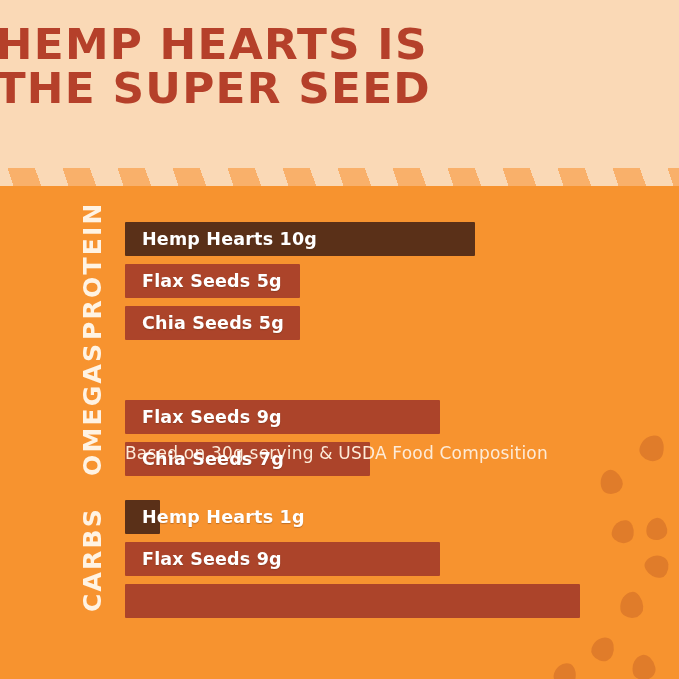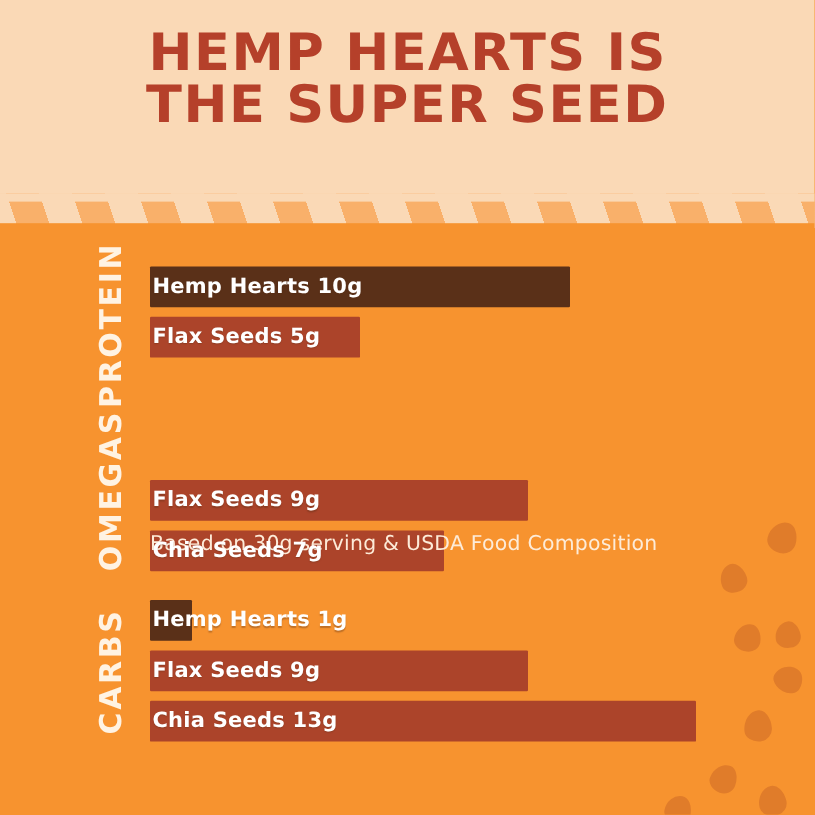--- a/index.html
+++ b/index.html
@@ -7,21 +7,21 @@
     width:679px;height:679px;overflow:hidden;
     font-family:"Liberation Sans","DejaVu Sans",sans-serif;
     background:#F7932F;
   }
   #infographic{position:relative;width:679px;height:679px;overflow:hidden;background:#F7932F;}
 
   
   .header{
     position:absolute;left:0;top:0;width:679px;height:161px;
     background:#FAD9B6;
-    display:flex;flex-direction:column;align-items:center;justify-content:flex-start;
+    display:flex;flex-direction:column;align-items:flex-start;justify-content:flex-start;
     padding-top:22px;box-sizing:border-box;
   }
   .title-line{
     color:#B5402A;
     font-weight:bold;
     font-size:43px;
     line-height:44px;
     letter-spacing:1.2px;
     text-transform:uppercase;
     font-family:"DejaVu Sans","Liberation Sans",sans-serif;
@@ -89,21 +89,21 @@
     border-radius:1px;
   }
   .bar .bar-text{
     position:relative;
     z-index:2;
     color:#FFFFFF;
     font-weight:bold;
     font-size:17.5px;
     letter-spacing:0.2px;
     white-space:nowrap;
-    padding-left:2px;
+    padding-left:17px;
     font-family:"DejaVu Sans","Liberation Sans",sans-serif;
     text-shadow:0 1px 1px rgba(90,45,20,0.35);
   }
   .bar.hemp .bar-fill{background:#5A3018;}
   .bar.other .bar-fill{background:#AC442A;}
 
   .footnote{
     position:absolute;left:125px;top:443px;
     color:#FDEBD8;
     font-size:17px;
@@ -140,20 +140,24 @@
       <div class="group" style="top: 32px; height: 118px;">
         <div class="group-label" style="left: 78px; top: 0px; height: 118px;">PROTEIN</div>
         <div class="bar hemp" style="left: 125px; top: 0px; width: 350px;">
           <div class="bar-fill" style="width: 350px;"></div>
           <div class="bar-text">Hemp Hearts 10g</div>
         </div>
         <div class="bar other" style="left: 125px; top: 42px; width: 260px;">
           <div class="bar-fill" style="width: 175px;"></div>
           <div class="bar-text">Flax Seeds 5g</div>
         </div>
+        <div class="bar other" style="left: 125px; top: 84px; width: 260px;">
+          <div class="bar-fill" style="width: 175px;"></div>
+          <div class="bar-text">Chia Seeds 5g</div>
+        </div>
       </div>
       <div class="group" style="top: 168px; height: 118px;">
         <div class="group-label" style="left: 78px; top: 0px; height: 118px;">OMEGAS</div>
         <div class="bar other" style="left: 125px; top: 42px; width: 315px;">
           <div class="bar-fill" style="width: 315px;"></div>
           <div class="bar-text">Flax Seeds 9g</div>
         </div>
         <div class="bar other" style="left: 125px; top: 84px; width: 260px; text-align: right;">
           <div class="bar-fill" style="width: 245px;"></div>
           <div class="bar-text">Chia Seeds 7g</div>
@@ -164,21 +168,20 @@
         <div class="bar hemp" style="left: 125px; top: 0px; width: 260px;">
           <div class="bar-fill" style="width: 35px;"></div>
           <div class="bar-text">Hemp Hearts 1g</div>
         </div>
         <div class="bar other" style="left: 125px; top: 42px; width: 315px;">
           <div class="bar-fill" style="width: 315px;"></div>
           <div class="bar-text">Flax Seeds 9g</div>
         </div>
         <div class="bar other" style="left: 125px; top: 84px; width: 455px;">
           <div class="bar-fill" style="width: 455px;"></div>
-          <div class="bar-text">Chia Seeds 13g</div>
         </div>
       </div>
     </div>
 
   <div class="footnote">Based on 30g serving &amp; USDA Food Composition</div>
 
 <div class="seed" style="left: 640px; top: 435px; width: 24px; height: 26px; background: rgb(224, 124, 42); transform: rotate(14deg);"></div>
     <div class="seed" style="left: 600px; top: 470px; width: 22px; height: 24px; background: rgb(224, 124, 42); transform: rotate(-22deg);"></div>
     <div class="seed" style="left: 612px; top: 520px; width: 22px; height: 23px; background: rgb(224, 124, 42); transform: rotate(8deg);"></div>
     <div class="seed" style="left: 646px; top: 518px; width: 21px; height: 22px; background: rgb(224, 124, 42); transform: rotate(-10deg);"></div>

